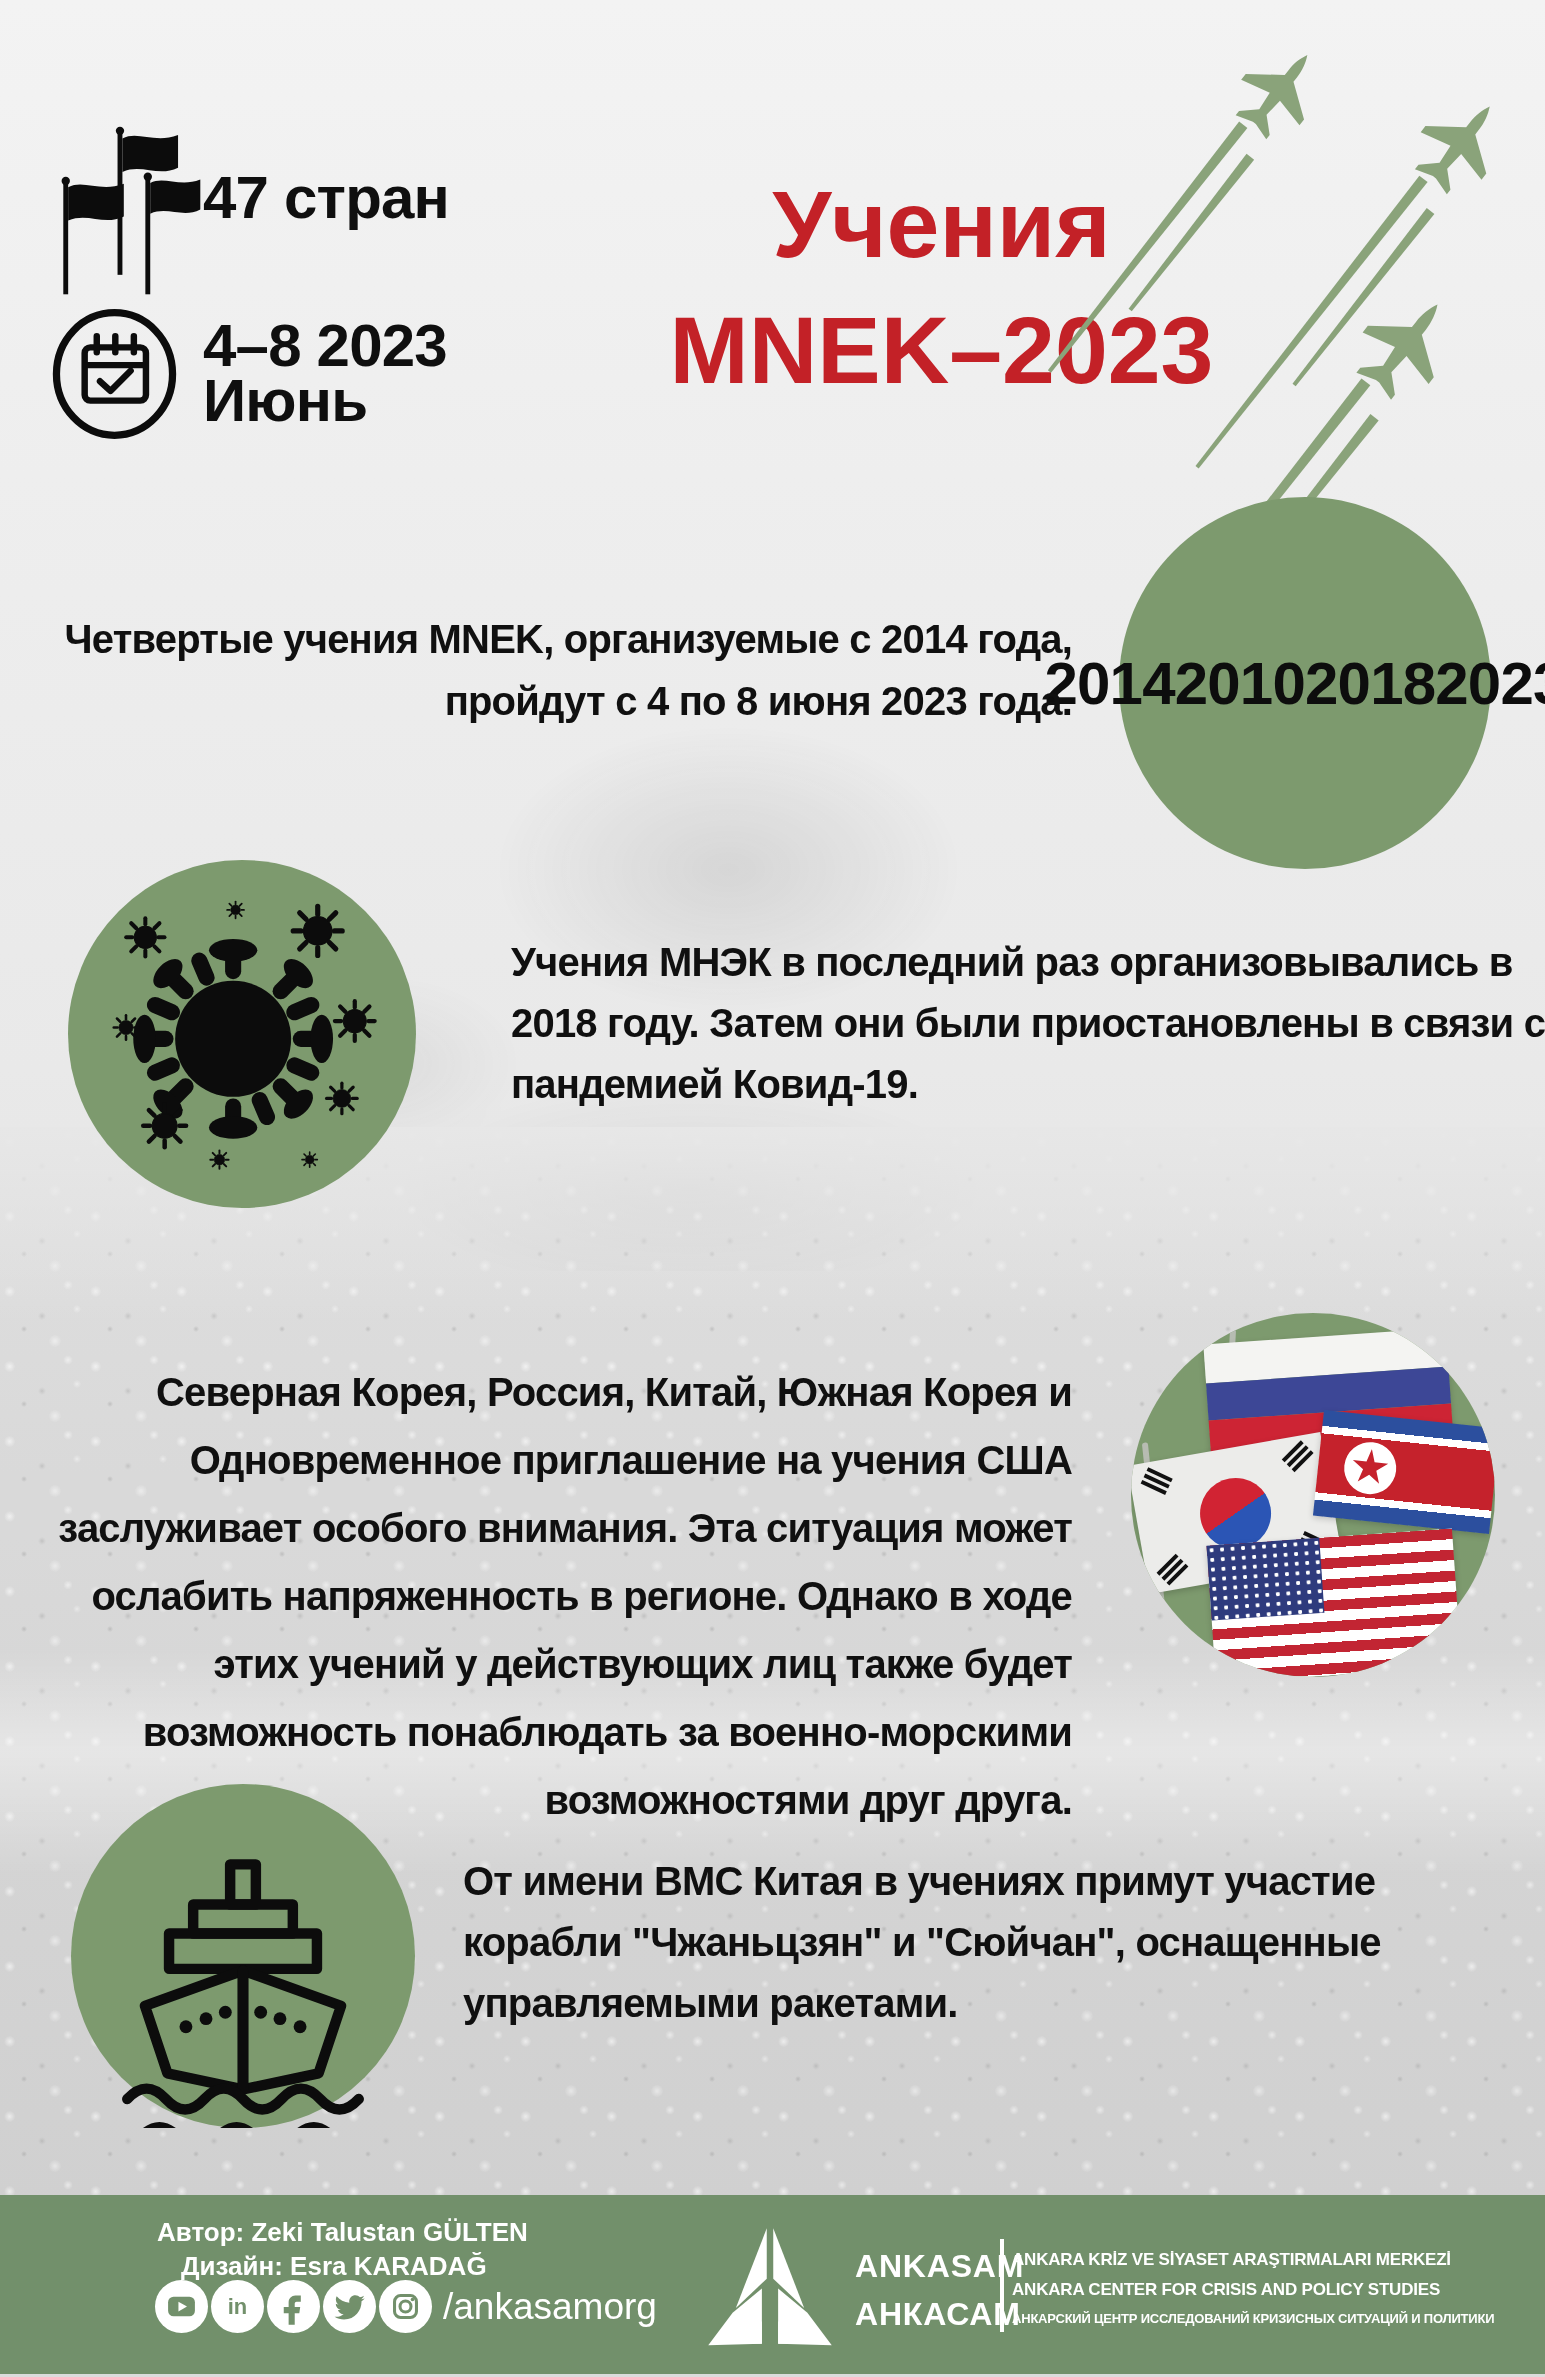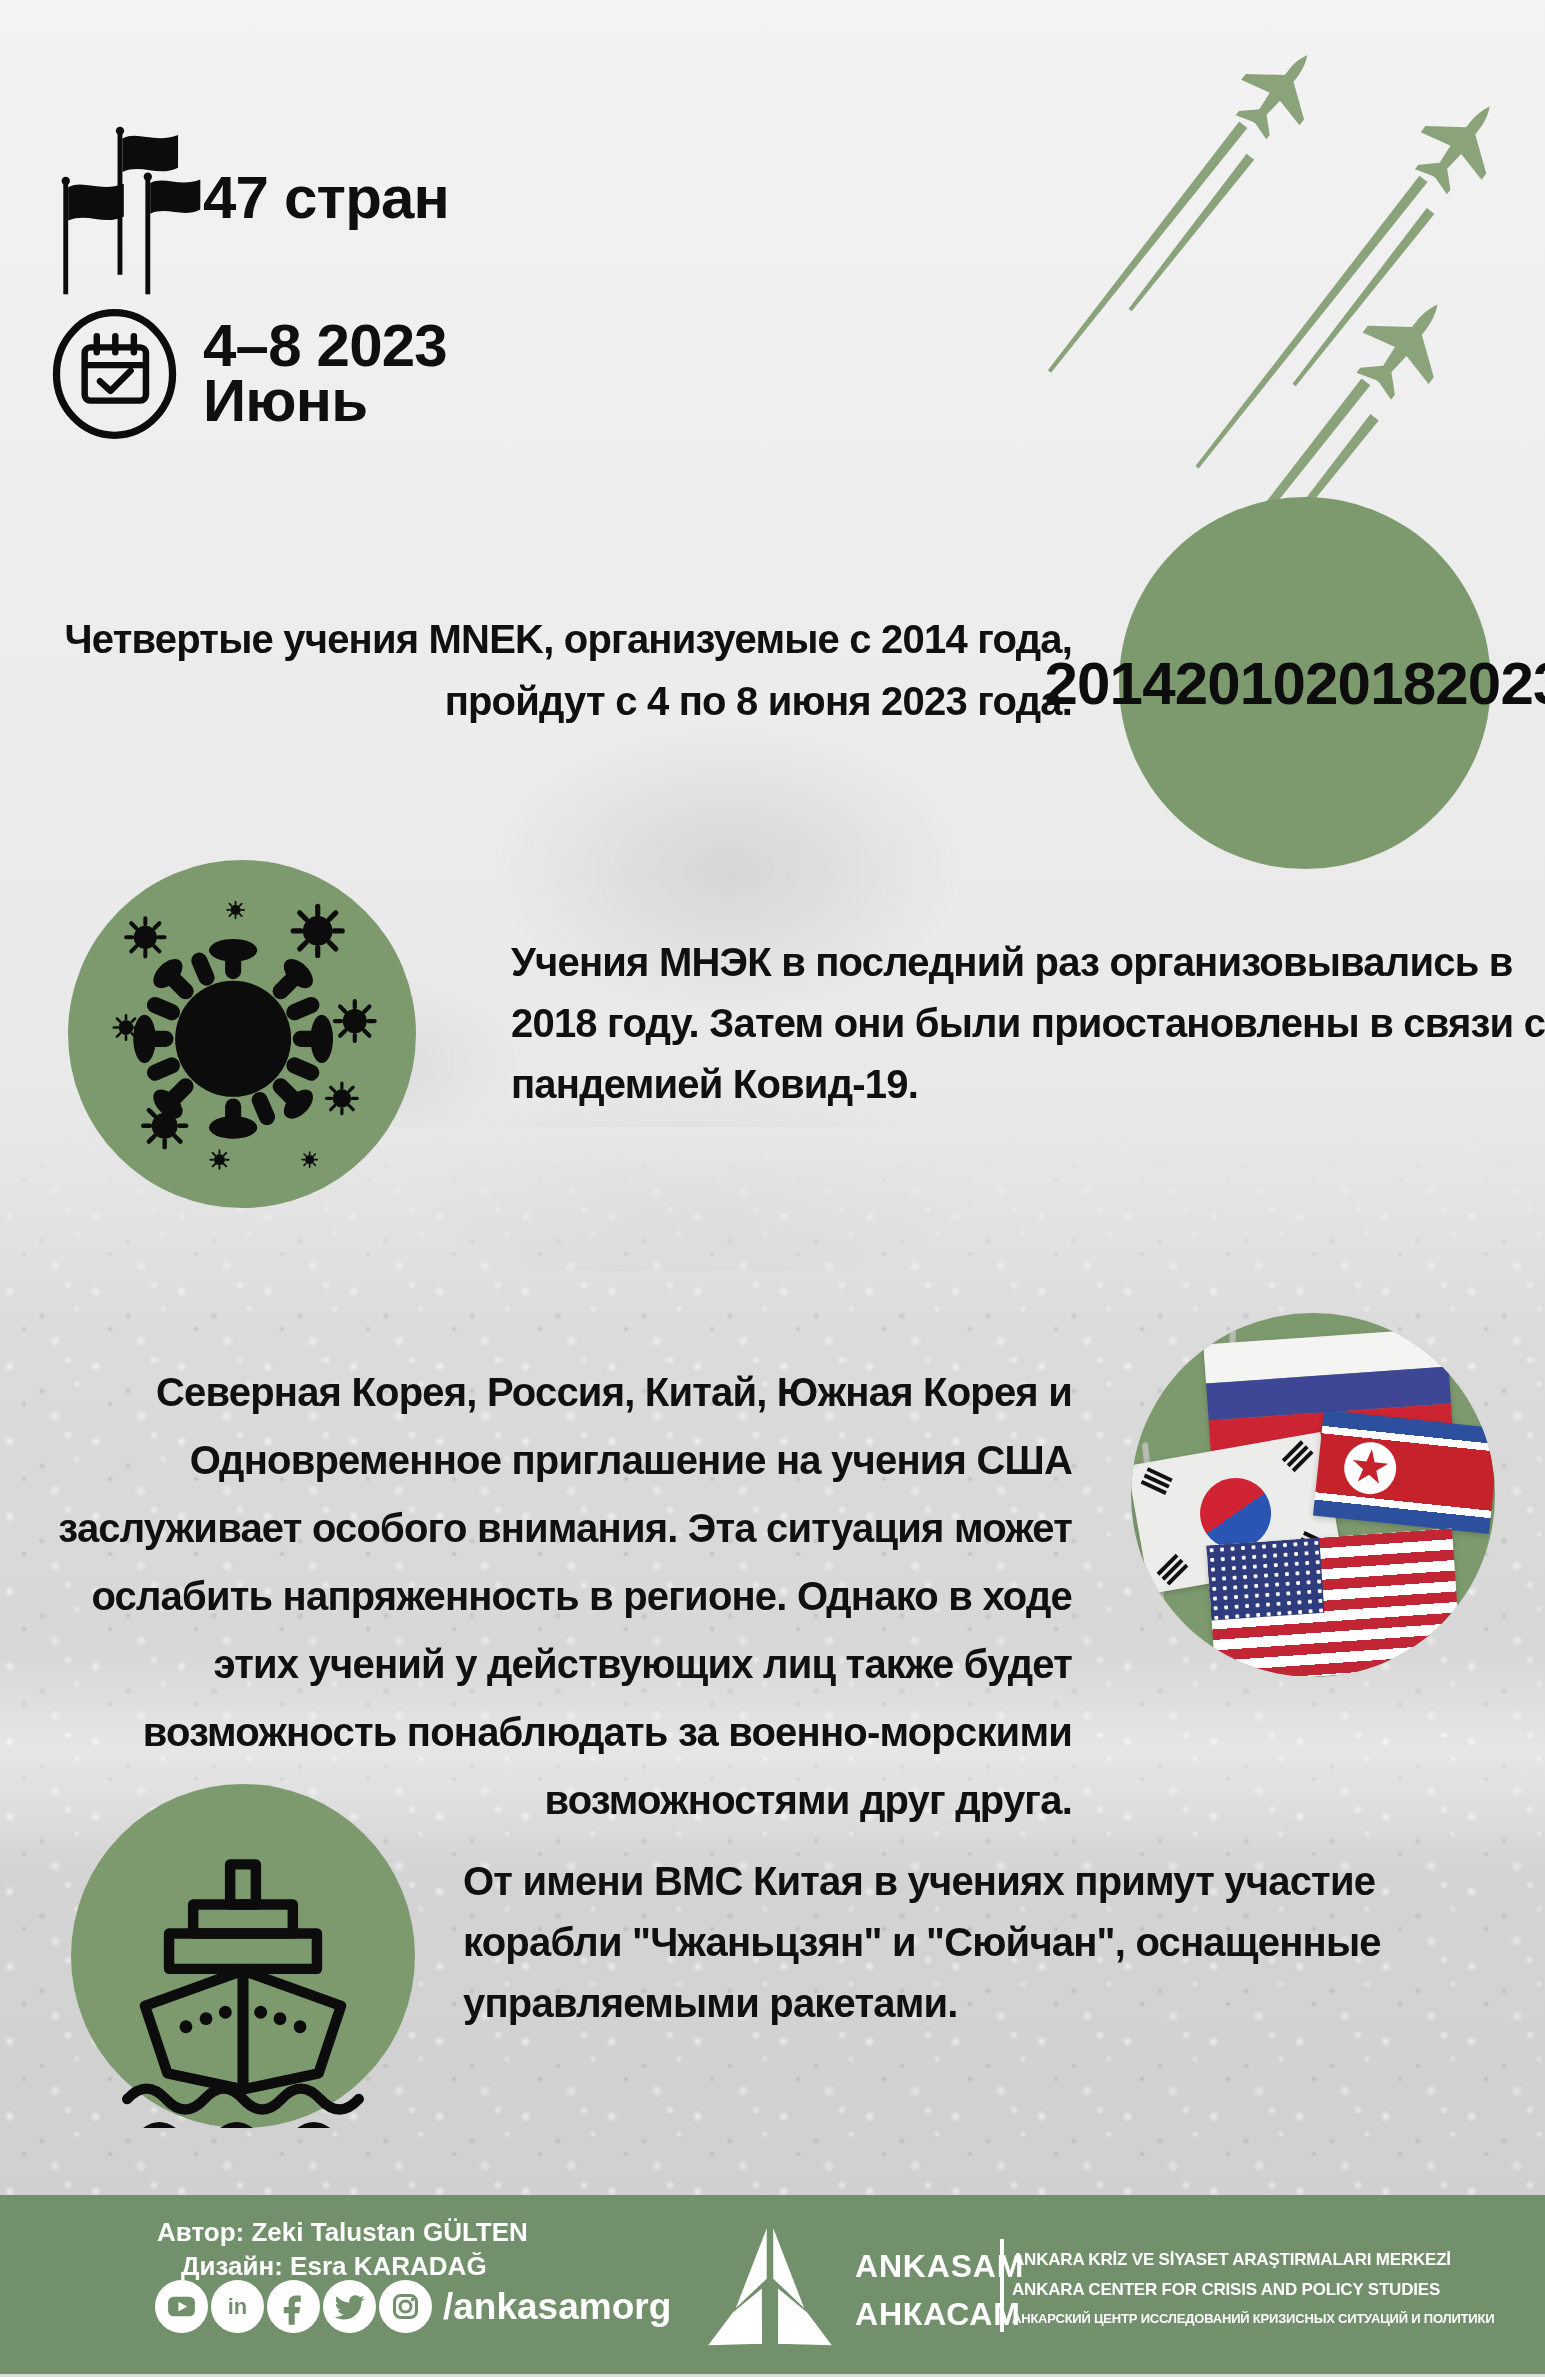--- a/index.html
+++ b/index.html
@@ -88,21 +88,21 @@
     background-image:radial-gradient(circle 2.1px at 4.8px 4.8px,#fff 1.9px,rgba(255,255,255,0) 2.3px);
     background-size:10.5px 9.7px;}
 
   
   .footer-bar{left:0;top:2195px;width:1545px;height:179px;background:var(--footer);}
   .footer-strip{left:0;top:2374px;width:1545px;height:3.2px;background:#dcdcdc;}
   .f-small{font-size:26px;font-weight:700;color:#ffffff;letter-spacing:0;line-height:34px;}
   .social-row{left:155px;top:2280px;display:flex;align-items:center;gap:3px;}
   .social{width:53px;height:53px;border-radius:50%;background:#ffffff;display:flex;
     align-items:center;justify-content:center;cursor:pointer;}
-  .handle{font-size:37px;font-weight:700;color:#ffffff;margin-left:8px;letter-spacing:0;}
+  .handle{font-size:37px;font-weight:400;color:#ffffff;margin-left:8px;letter-spacing:0;}
   .org-name{font-size:32px;font-weight:800;color:#ffffff;letter-spacing:0.8px;line-height:45px;}
   .org-divider{left:1000px;top:2239px;width:4px;height:93px;background:#ffffff;}
   .desc{color:#ffffff;font-weight:700;letter-spacing:-0.2px;}
   .desc-tr{font-size:17px;}
   .desc-en{font-size:17px;}
   .desc-ru{font-size:13px;}
 </style>
 </head>
 <body>
 
@@ -131,20 +131,24 @@
     <rect x="43" y="50" width="76" height="66" rx="7" stroke-width="8"></rect>
     <line x1="43" y1="72" x2="119" y2="72" stroke-width="8"></line>
     <line x1="58" y1="36" x2="58" y2="56" stroke-width="8" stroke-linecap="round"></line>
     <line x1="81" y1="36" x2="81" y2="56" stroke-width="8" stroke-linecap="round"></line>
     <line x1="104" y1="36" x2="104" y2="56" stroke-width="8" stroke-linecap="round"></line>
     <polyline points="62,92 75,104 100,79" stroke-width="8" stroke-linecap="round" stroke-linejoin="round"></polyline>
   </svg>
   <div class="abs stat-text" style="left:203px;top:320px;">4–8 2023</div>
   <div class="abs stat-text" style="left:203px;top:375px;">Июнь</div>
 
+  <div class="abs title-block">
+    <div>Учения</div>
+    <div>MNEK–2023</div>
+  </div>
 
   <svg class="abs jet-svg" style="left:934px;top:0px;width:515px;height:531px;" viewBox="0 0 640 660" fill="#8aa37a">
     <g transform="translate(430,112) rotate(38)">
       <polygon points="-16,62 -3,62 -8,452 -13,452"></polygon>
       <polygon points="16,88 28,88 24,330 19,330"></polygon>
       <path transform="scale(1.15)" d="M0,-48 C4,-40 6,-32 6,-22 L6,-16 L40,9 L40,17 L7,9 L5,30 L21,45 L21,51 L2,45 L-2,45 L-21,51 L-21,45 L-5,30 L-7,9 L-40,17 L-40,9 L-6,-16 L-6,-22 C-6,-32 -4,-40 0,-48 Z"></path>
     </g>
   </svg>
   <svg class="abs jet-svg" style="left:1115px;top:32px;width:431px;height:563px;" viewBox="0 0 535 700" fill="#8aa37a">
     <g transform="translate(430,138) rotate(38)">

